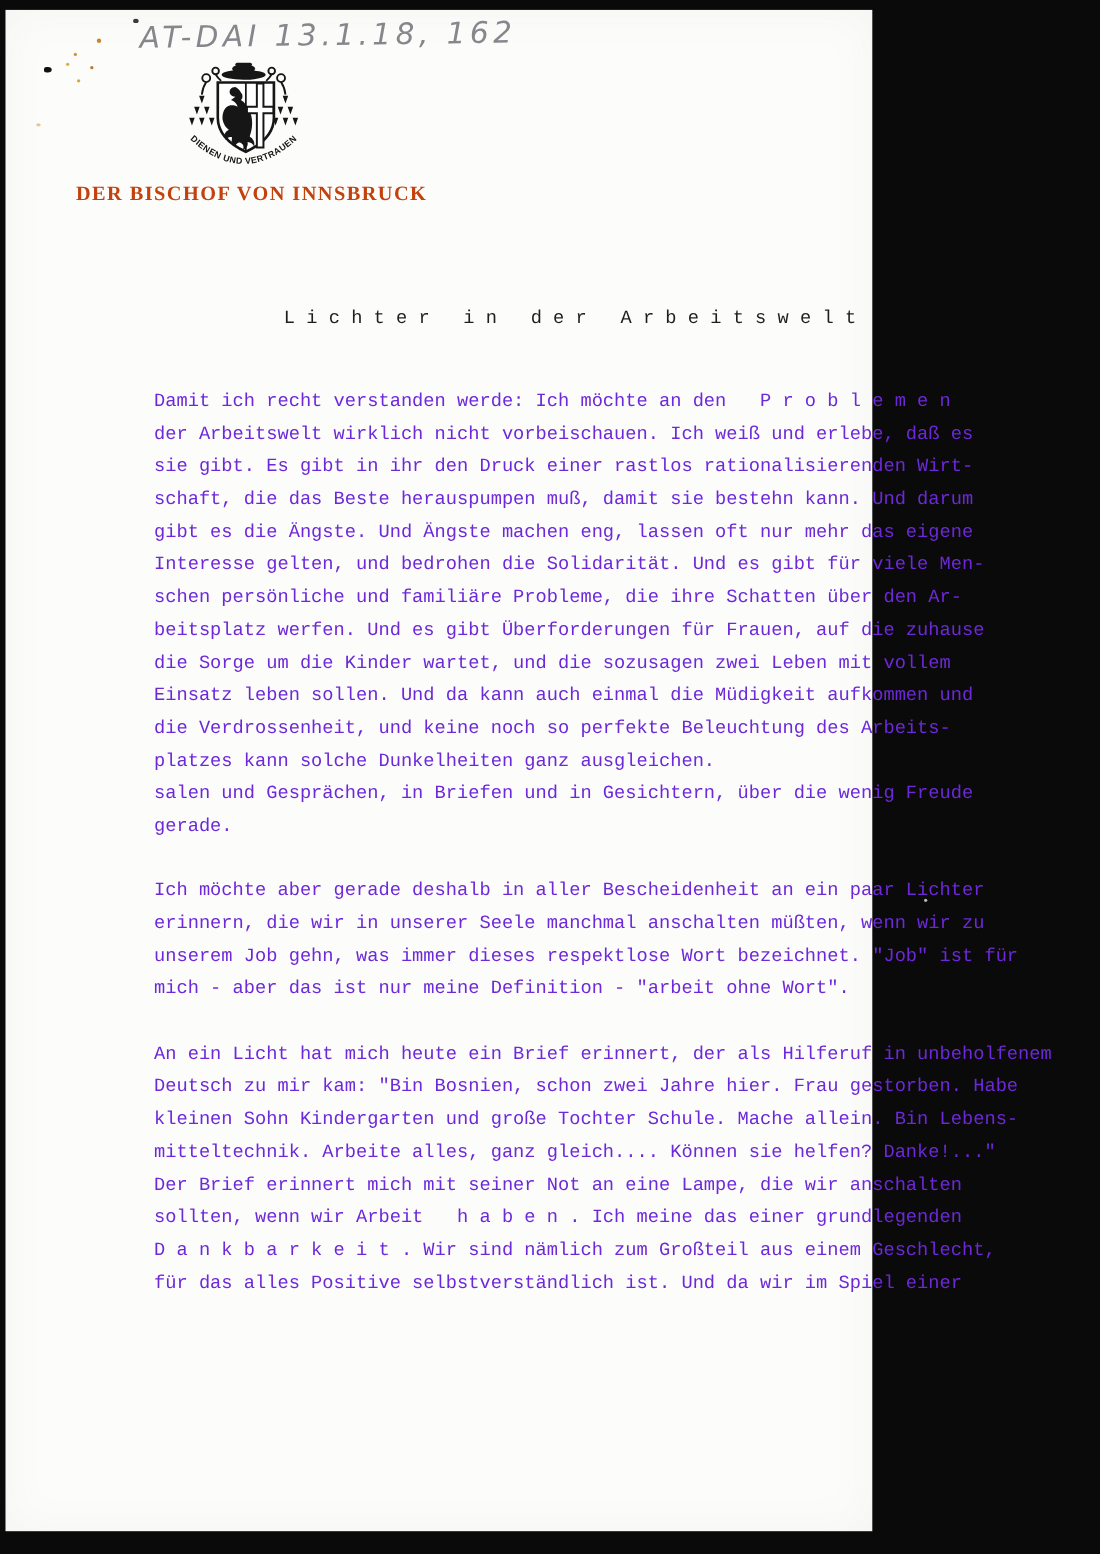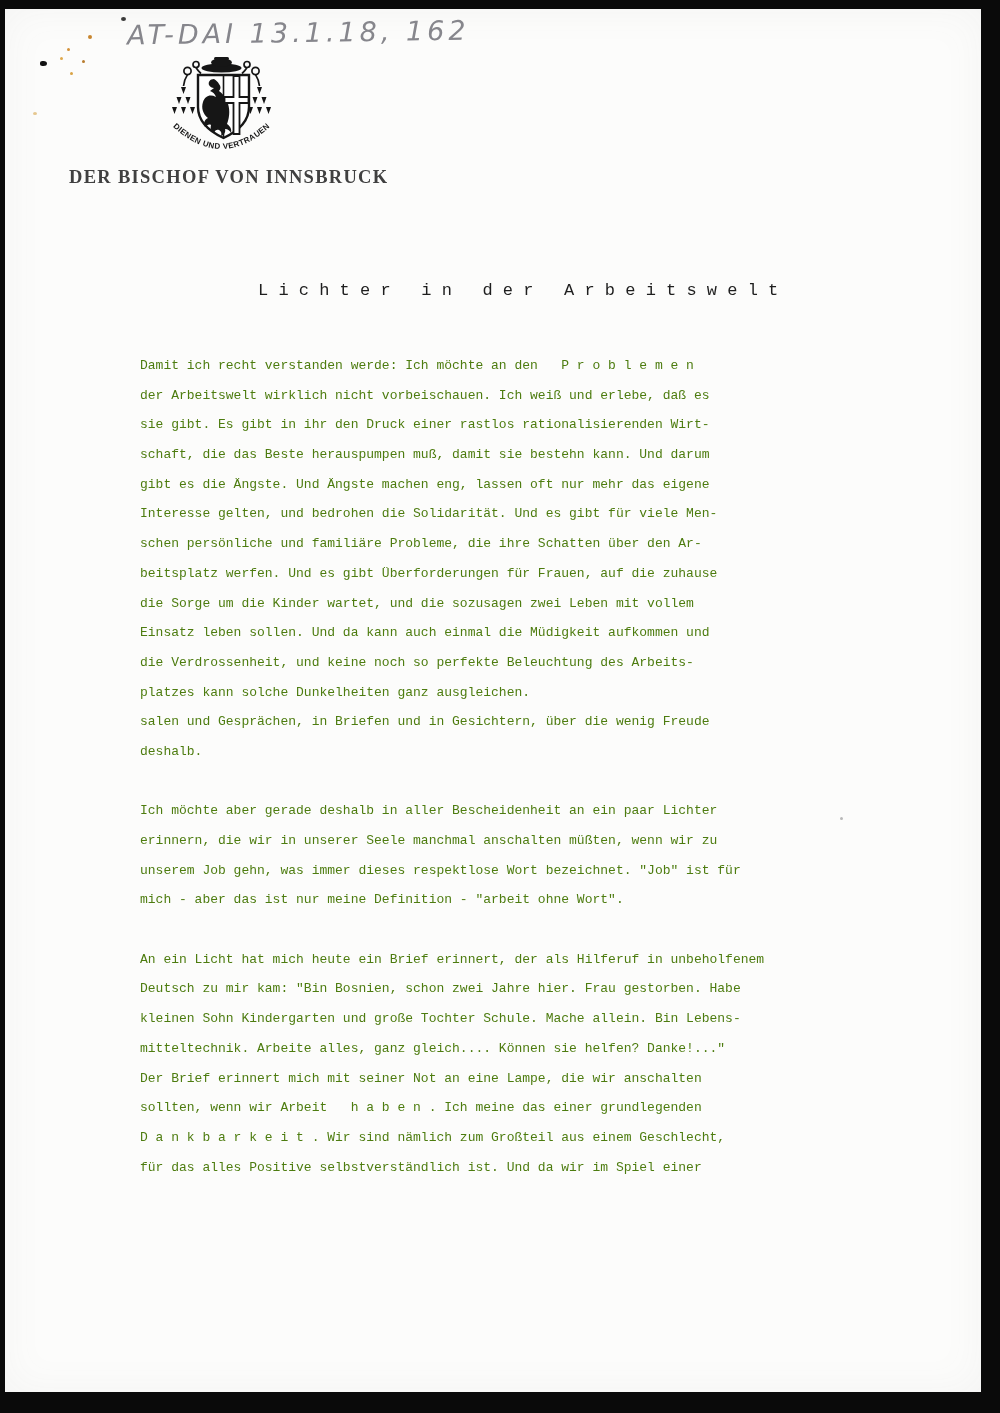--- a/index.html
+++ b/index.html
@@ -10,21 +10,21 @@
     font-family: "Liberation Sans", sans-serif;
   }
   .scan-frame {
     position: relative;
     width: 1000px; height: 1413px;
     background: #0a0a0a;
   }
   .page {
     position: absolute;
     left: 5px; top: 9px;
-    width: 976px; height: 1383px;
+    width: 788px; height: 1383px;
     background: #fcfcfb;
     box-shadow: inset 0 0 40px rgba(120,120,120,0.06);
   }
   .handwriting {
     position: absolute;
     left: 122px; top: 8px;
     font-family: "DejaVu Sans", sans-serif;
     font-style: italic;
     font-size: 27px;
     letter-spacing: 4px;
@@ -37,39 +37,39 @@
     left: 153px; top: 47px;
     width: 127px; height: 102px;
   }
   .letterhead {
     position: absolute;
     left: 64px; top: 158px;
     font-family: "Liberation Serif", "DejaVu Serif", serif;
     font-weight: 700;
     font-size: 18.5px;
     letter-spacing: 1.3px;
-    color: #404040;
+    color: #c2410c;
     white-space: pre;
     text-align: center;
   }
   .doc-title {
     position: absolute;
     left: 253px; top: 272px;
     font-family: "Liberation Mono", "DejaVu Sans Mono", monospace;
     font-size: 17px;
     color: #1e1e1e;
     white-space: pre;
   }
   .body-text {
     position: absolute;
     left: 135px; top: 342px;
     width: 815px;
     font-family: "Liberation Mono", "DejaVu Sans Mono", monospace;
-    font-size: 13px;
-    color: #4d7c0f;
+    font-size: 17px;
+    color: #6d28d9;
   }
   .para { margin: 0 0 29.7px 0; }
   .para:last-child { margin-bottom: 0; }
   .line {
     height: 29.7px;
     line-height: 29.7px;
     white-space: pre;
   }
   .speck { position: absolute; border-radius: 50%; }
 </style>
@@ -147,21 +147,21 @@
           <div class="line">schaft, die das Beste herauspumpen muß, damit sie bestehn kann. Und darum</div>
           <div class="line">gibt es die Ängste. Und Ängste machen eng, lassen oft nur mehr das eigene</div>
           <div class="line">Interesse gelten, und bedrohen die Solidarität. Und es gibt für viele Men-</div>
           <div class="line">schen persönliche und familiäre Probleme, die ihre Schatten über den Ar-</div>
           <div class="line">beitsplatz werfen. Und es gibt Überforderungen für Frauen, auf die zuhause</div>
           <div class="line">die Sorge um die Kinder wartet, und die sozusagen zwei Leben mit vollem</div>
           <div class="line">Einsatz leben sollen. Und da kann auch einmal die Müdigkeit aufkommen und</div>
           <div class="line">die Verdrossenheit, und keine noch so perfekte Beleuchtung des Arbeits-</div>
           <div class="line">platzes kann solche Dunkelheiten ganz ausgleichen.</div>
           <div class="line">salen und Gesprächen, in Briefen und in Gesichtern, über die wenig Freude</div>
-          <div class="line">deshalb.</div>
+          <div class="line">gerade.</div>
         </div>
         <div class="para">
           <div class="line">Ich möchte aber gerade deshalb in aller Bescheidenheit an ein paar Lichter</div>
           <div class="line">erinnern, die wir in unserer Seele manchmal anschalten müßten, wenn wir zu</div>
           <div class="line">unserem Job gehn, was immer dieses respektlose Wort bezeichnet. "Job" ist für</div>
           <div class="line">mich - aber das ist nur meine Definition - "arbeit ohne Wort".</div>
         </div>
         <div class="para">
           <div class="line">An ein Licht hat mich heute ein Brief erinnert, der als Hilferuf in unbeholfenem</div>
           <div class="line">Deutsch zu mir kam: "Bin Bosnien, schon zwei Jahre hier. Frau gestorben. Habe</div>

